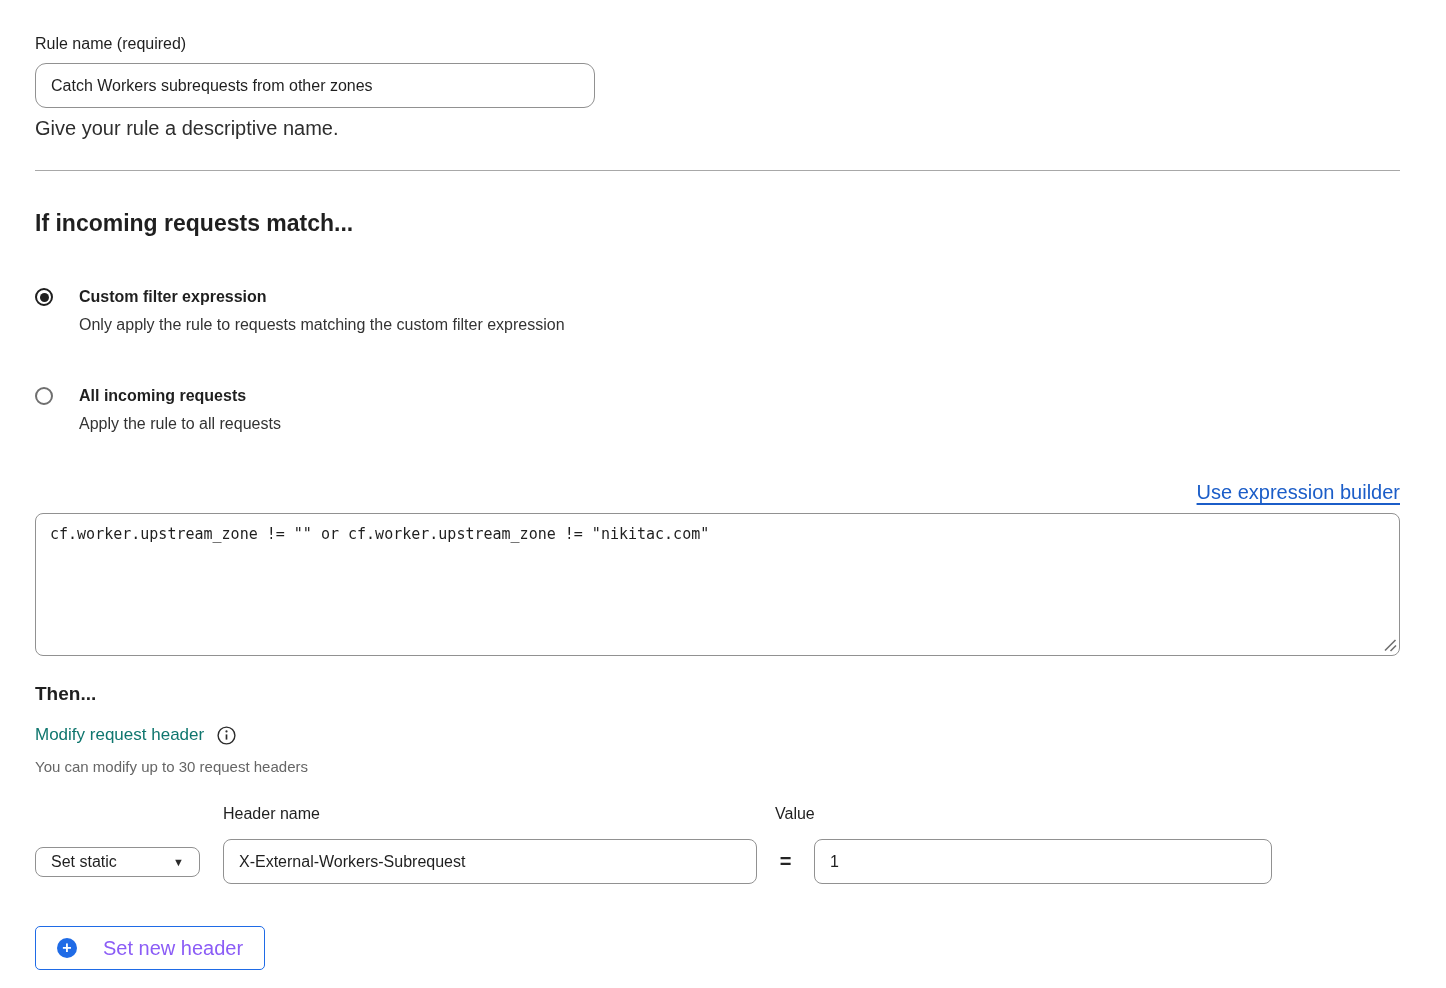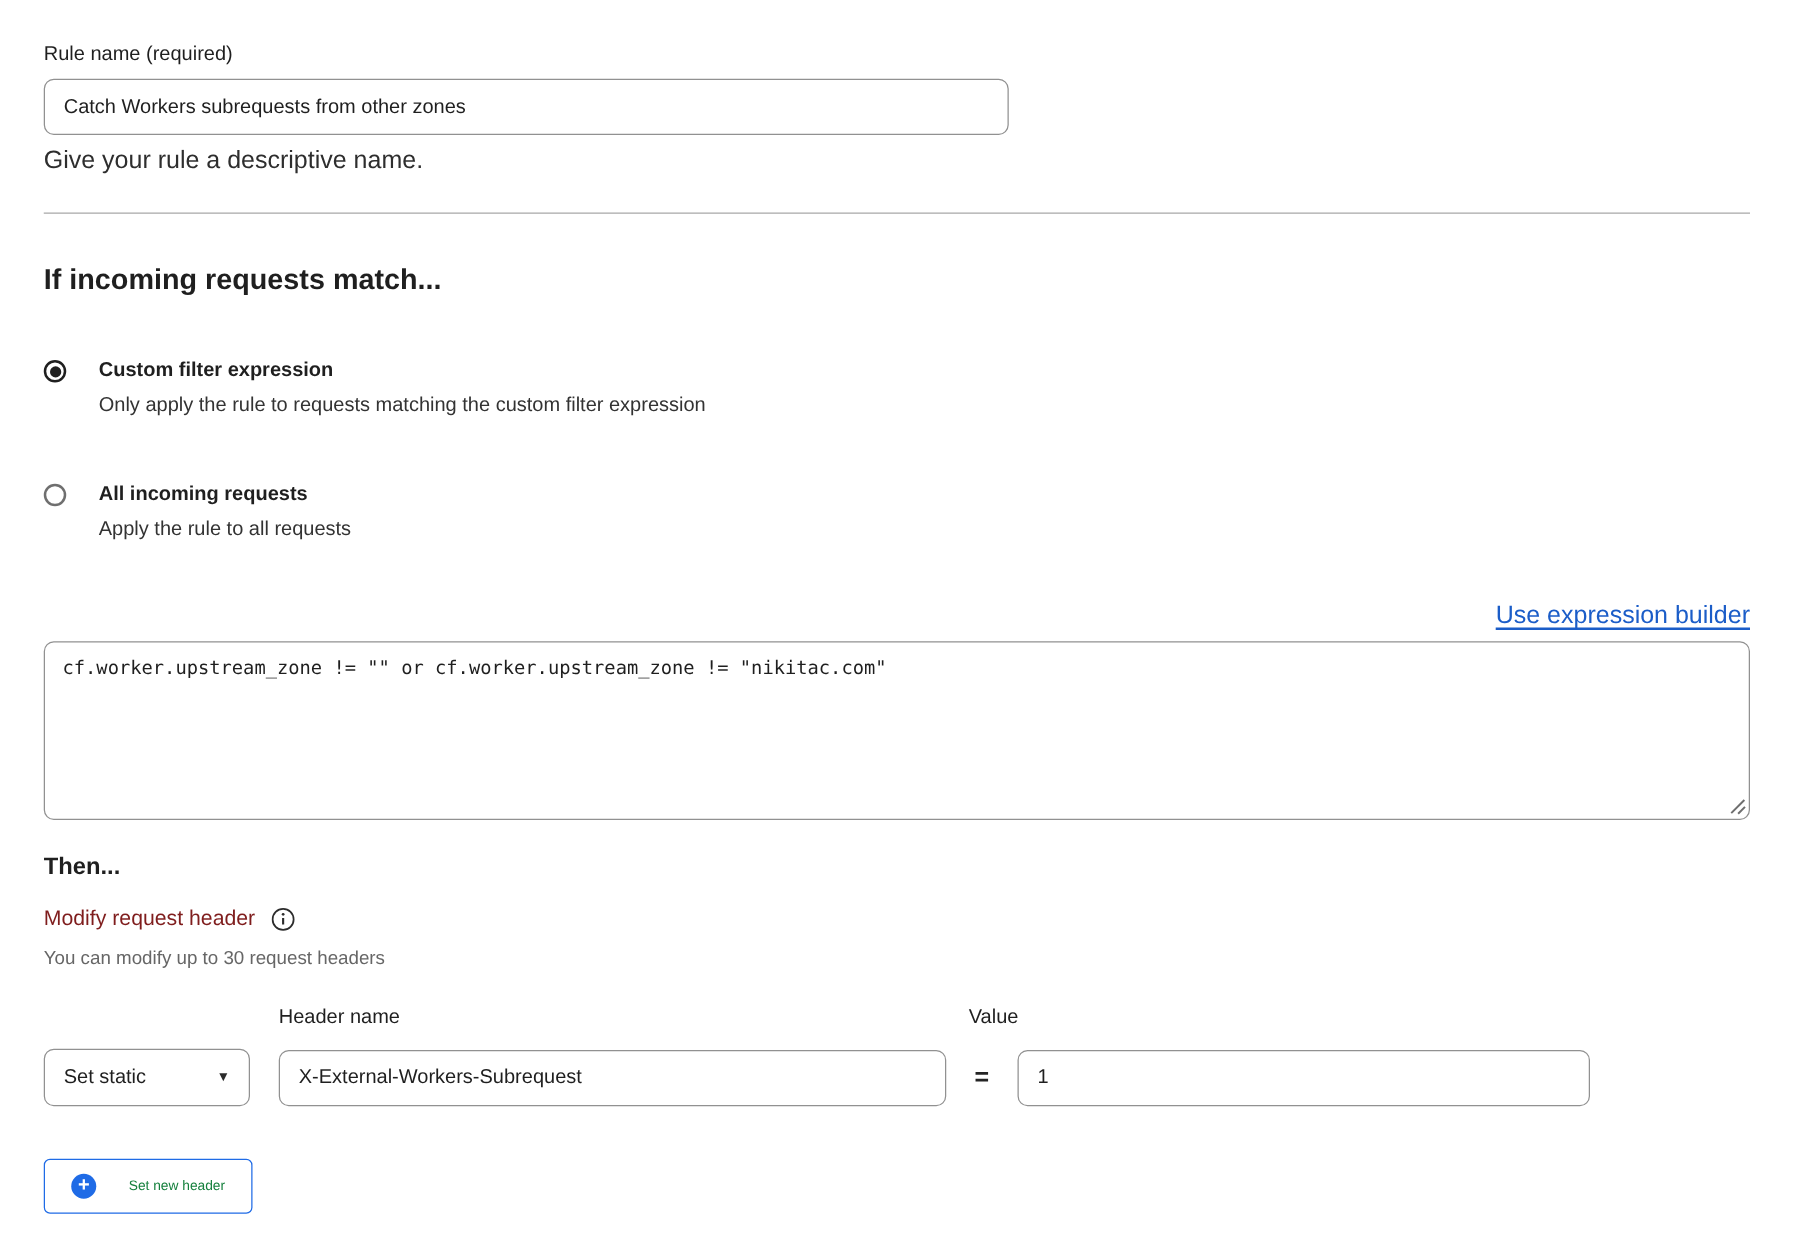--- a/index.html
+++ b/index.html
@@ -22,21 +22,21 @@
     font-family: "Liberation Sans", sans-serif;
     font-size: 16px;
     color: #1f1f1f;
     border: 1px solid #919191;
     border-radius: 8px;
     background: #fff;
     padding: 0 15px;
     height: 45px;
     outline: none;
   }
-  .rule-name-input { width: 772px; margin-top: 10px; }
+  .rule-name-input { width: 560px; margin-top: 10px; border-radius: 11px; }
   .field-help { margin-top: 9px; font-size: 20px; color: #2e2e2e; }
 
   .divider {
     margin-top: 30px;
     height: 0;
     border: none;
     border-top: 1.4px solid #a8a8a8;
     width: 1365px;
   }
 
@@ -87,32 +87,32 @@
     line-height: 21px;
     color: #1f1f1f;
     outline: none;
     display: block;
   }
   .resize-grip { position: absolute; right: 3px; bottom: 4px; cursor: nwse-resize; }
 
   
   .then-heading { margin-top: 27px; font-size: 19px; font-weight: bold; }
   .action-row { margin-top: 20px; display: flex; align-items: center; }
-  .action-label { font-size: 17px; color: #7f1d1d; text-align: right; }
+  .action-label { font-size: 17px; color: #0f766e; text-align: right; }
   .info-icon { margin-left: 13px; display: inline-block; }
   .count-help { margin-top: 13px; font-size: 15px; color: #666666; }
 
   .labels-row { margin-top: 30px; position: relative; height: 18px; width: 1365px; }
   .col-label { position: absolute; top: 0; font-size: 16px; color: #1f1f1f; }
   .col-label.header-name { left: 188px; }
   .col-label.value { left: 740px; }
 
   .controls-row { margin-top: 16px; display: flex; align-items: center; }
   .select-box {
-    width: 165px; height: 46px;
+    width: 165px; height: 30px;
     border: 1px solid #919191;
     border-radius: 8px;
     background: #fff;
     display: flex; align-items: center;
     padding: 0 15px;
     font-size: 16px;
     color: #1f1f1f;
     cursor: pointer;
   }
   .select-box .caret { margin-left: auto; font-size: 11px; color: #2b2b2b; }
@@ -135,21 +135,21 @@
     width: 20px; height: 20px;
     border-radius: 50%;
     background: #1f6be6;
     color: #ffffff;
     font-size: 16px;
     font-weight: bold;
     line-height: 19px;
     text-align: center;
     display: inline-block;
   }
-  .btn-label { margin-left: 26px; font-size: 11px; color: #15803d; }
+  .btn-label { margin-left: 26px; font-size: 20px; color: #8b5cf6; }
 </style>
 </head>
 <body>
 
 <div class="page">
 
   <div class="field-label">Rule name (required)</div>
   <input class="text-input rule-name-input" value="Catch Workers subrequests from other zones" style="">
   <div class="field-help">Give your rule a descriptive name.</div>
 

